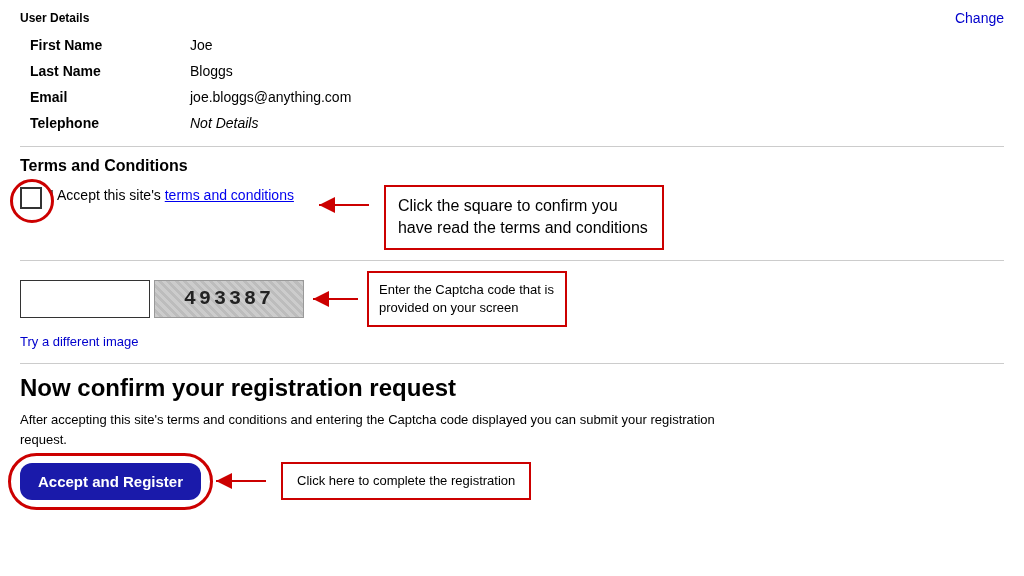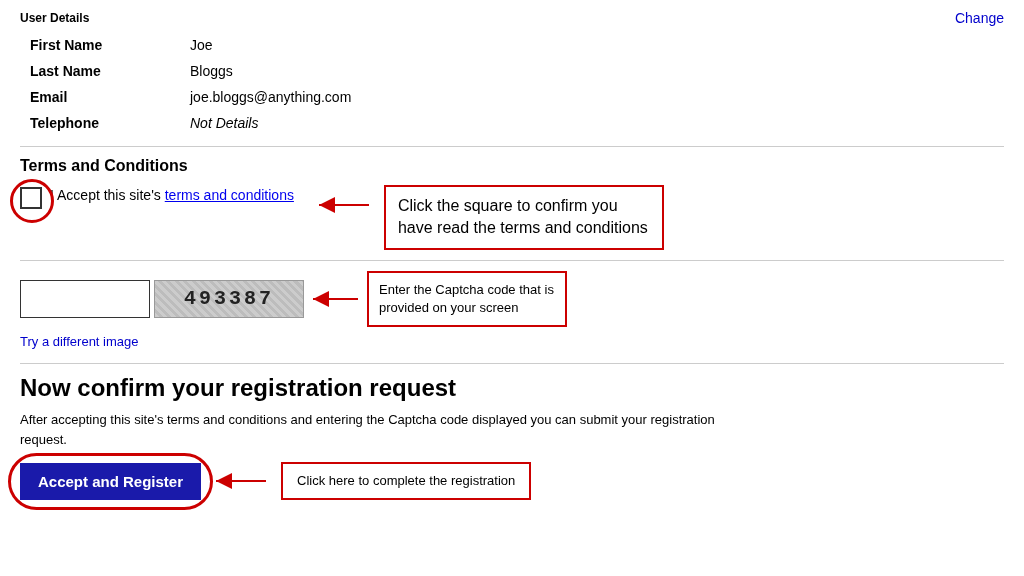--- a/index.html
+++ b/index.html
@@ -184,21 +184,21 @@
     }
     .accept-btn-wrapper {
       position: relative;
     }
     .accept-btn {
       background-color: #1a1aaa;
       color: #fff;
       font-size: 15px;
       font-weight: bold;
       border: none;
-      border-radius: 0;
+      border-radius: 12px;
       padding: 10px 18px;
       cursor: pointer;
       white-space: nowrap;
     }
     .circle-annotation-btn {
       position: absolute;
       top: -10px;
       left: -12px;
       width: calc(100% + 24px);
       height: calc(100% + 20px);

